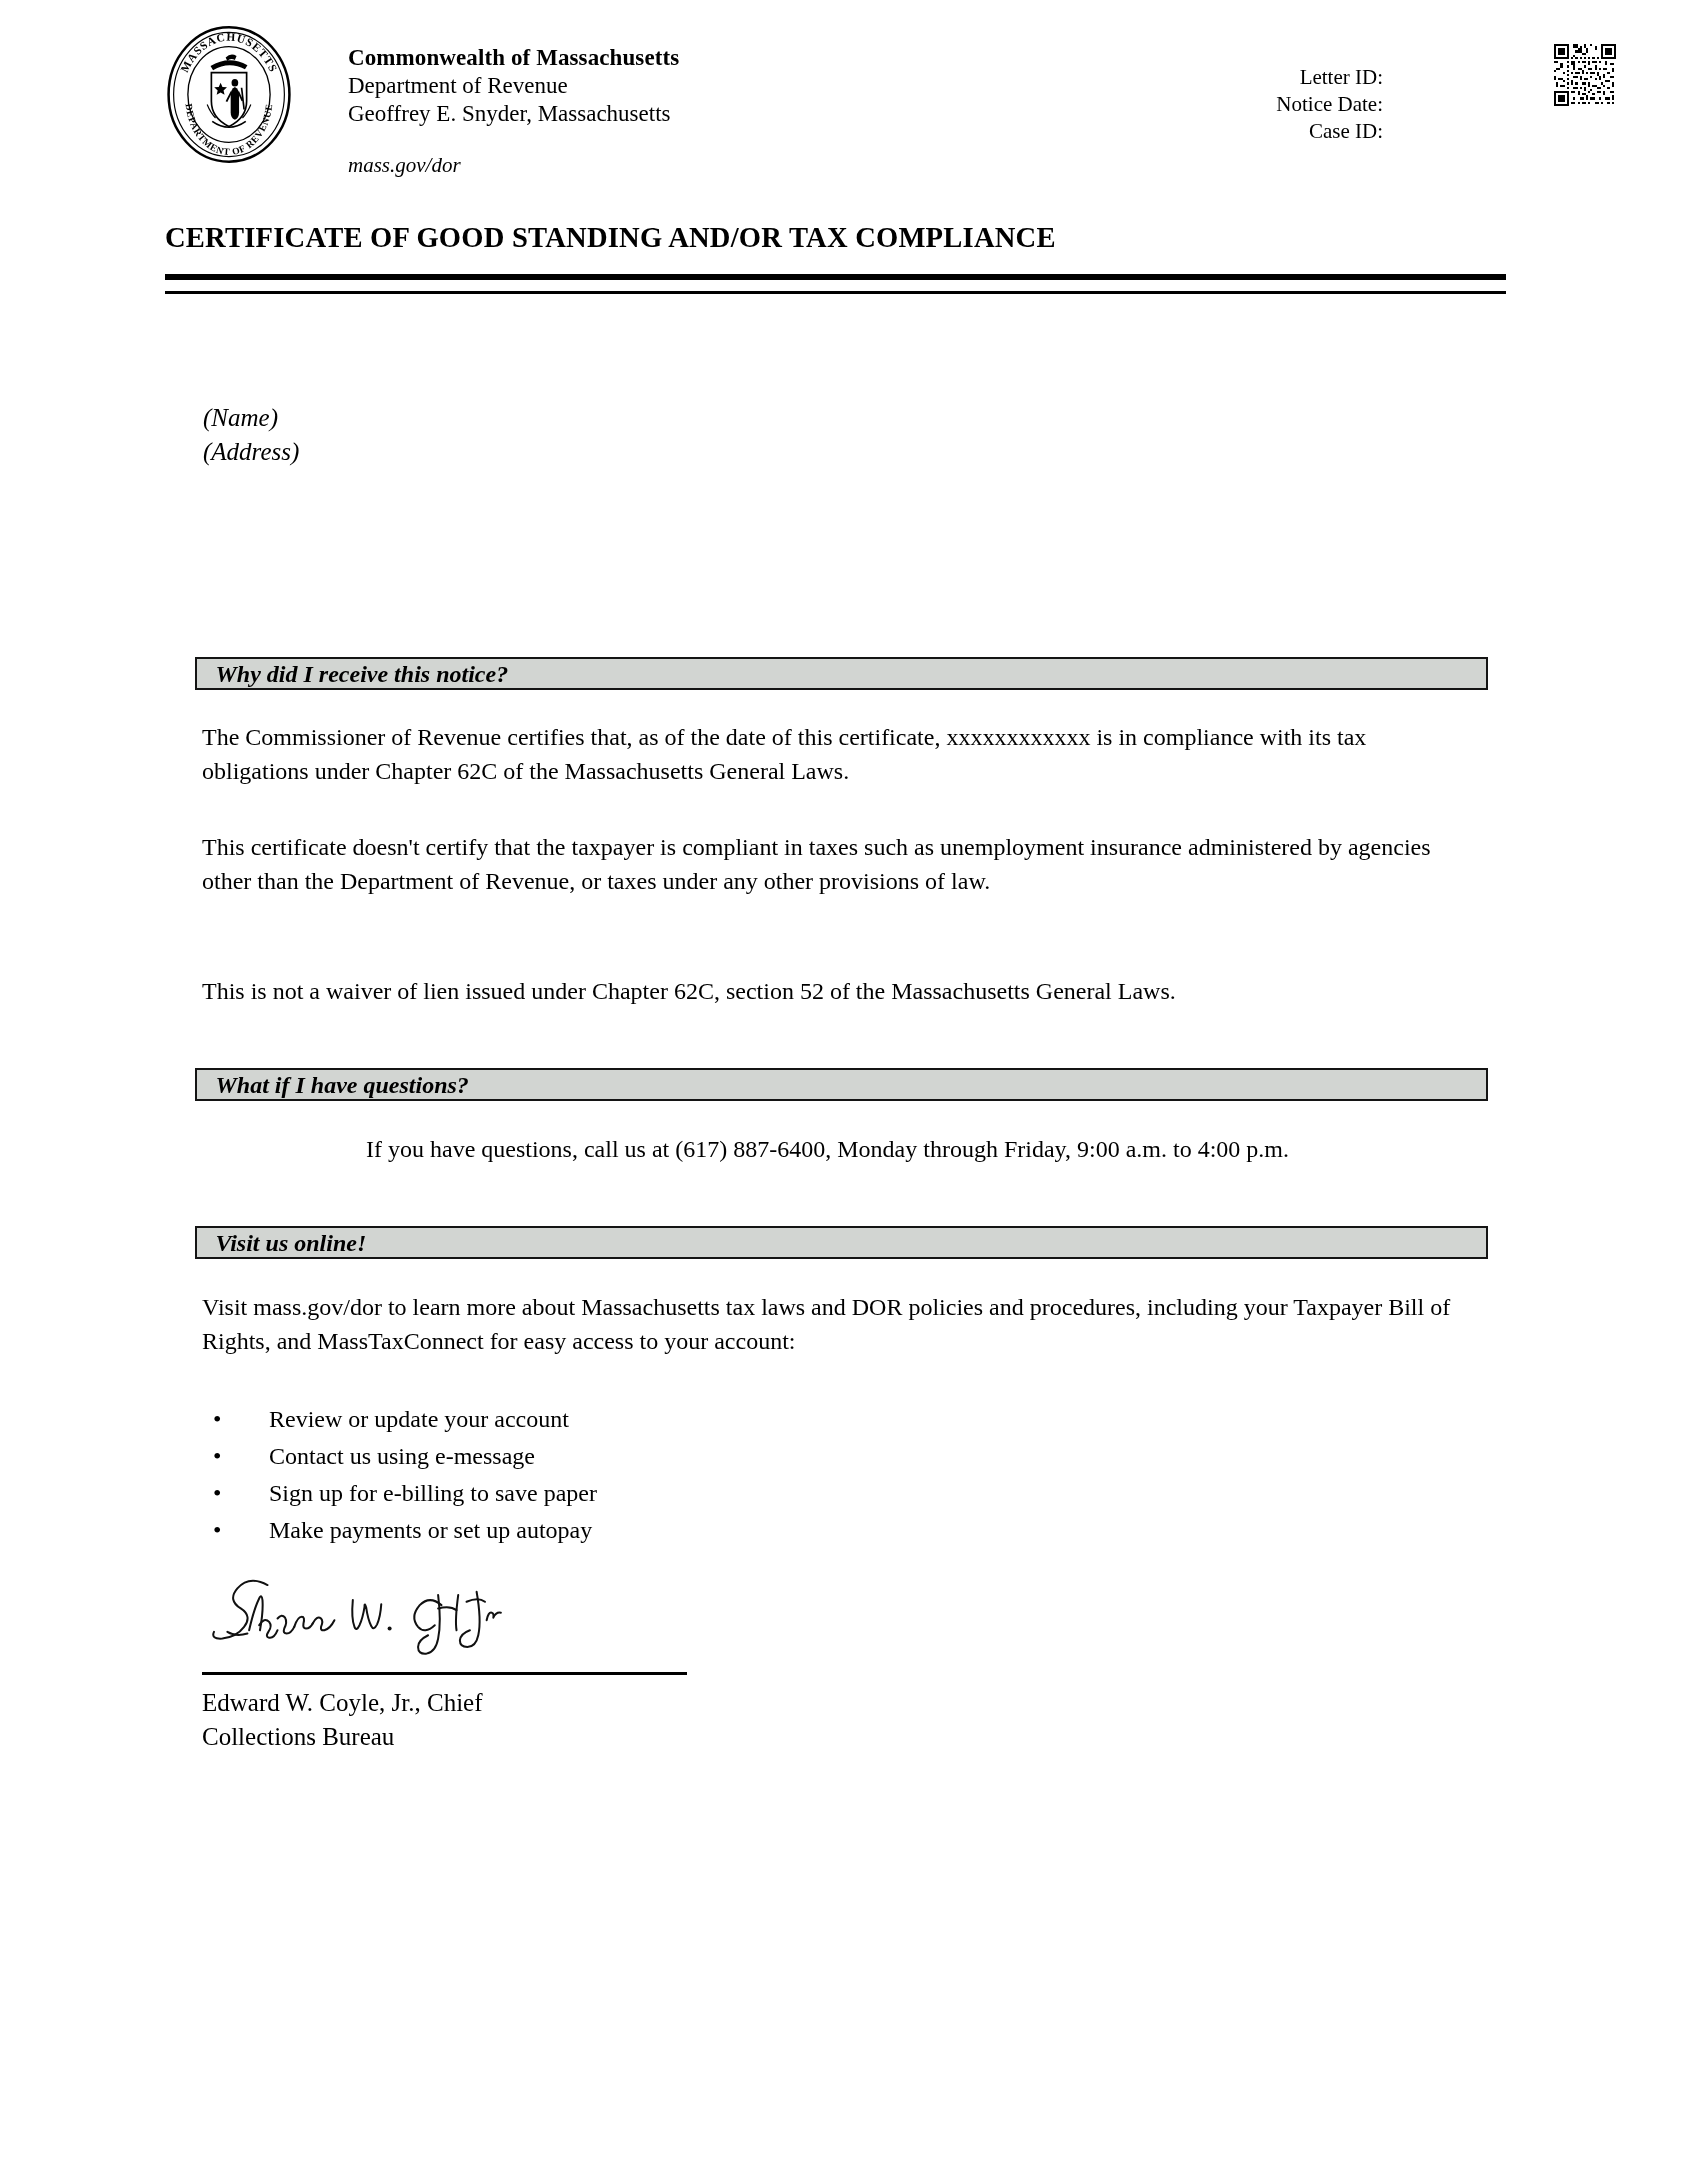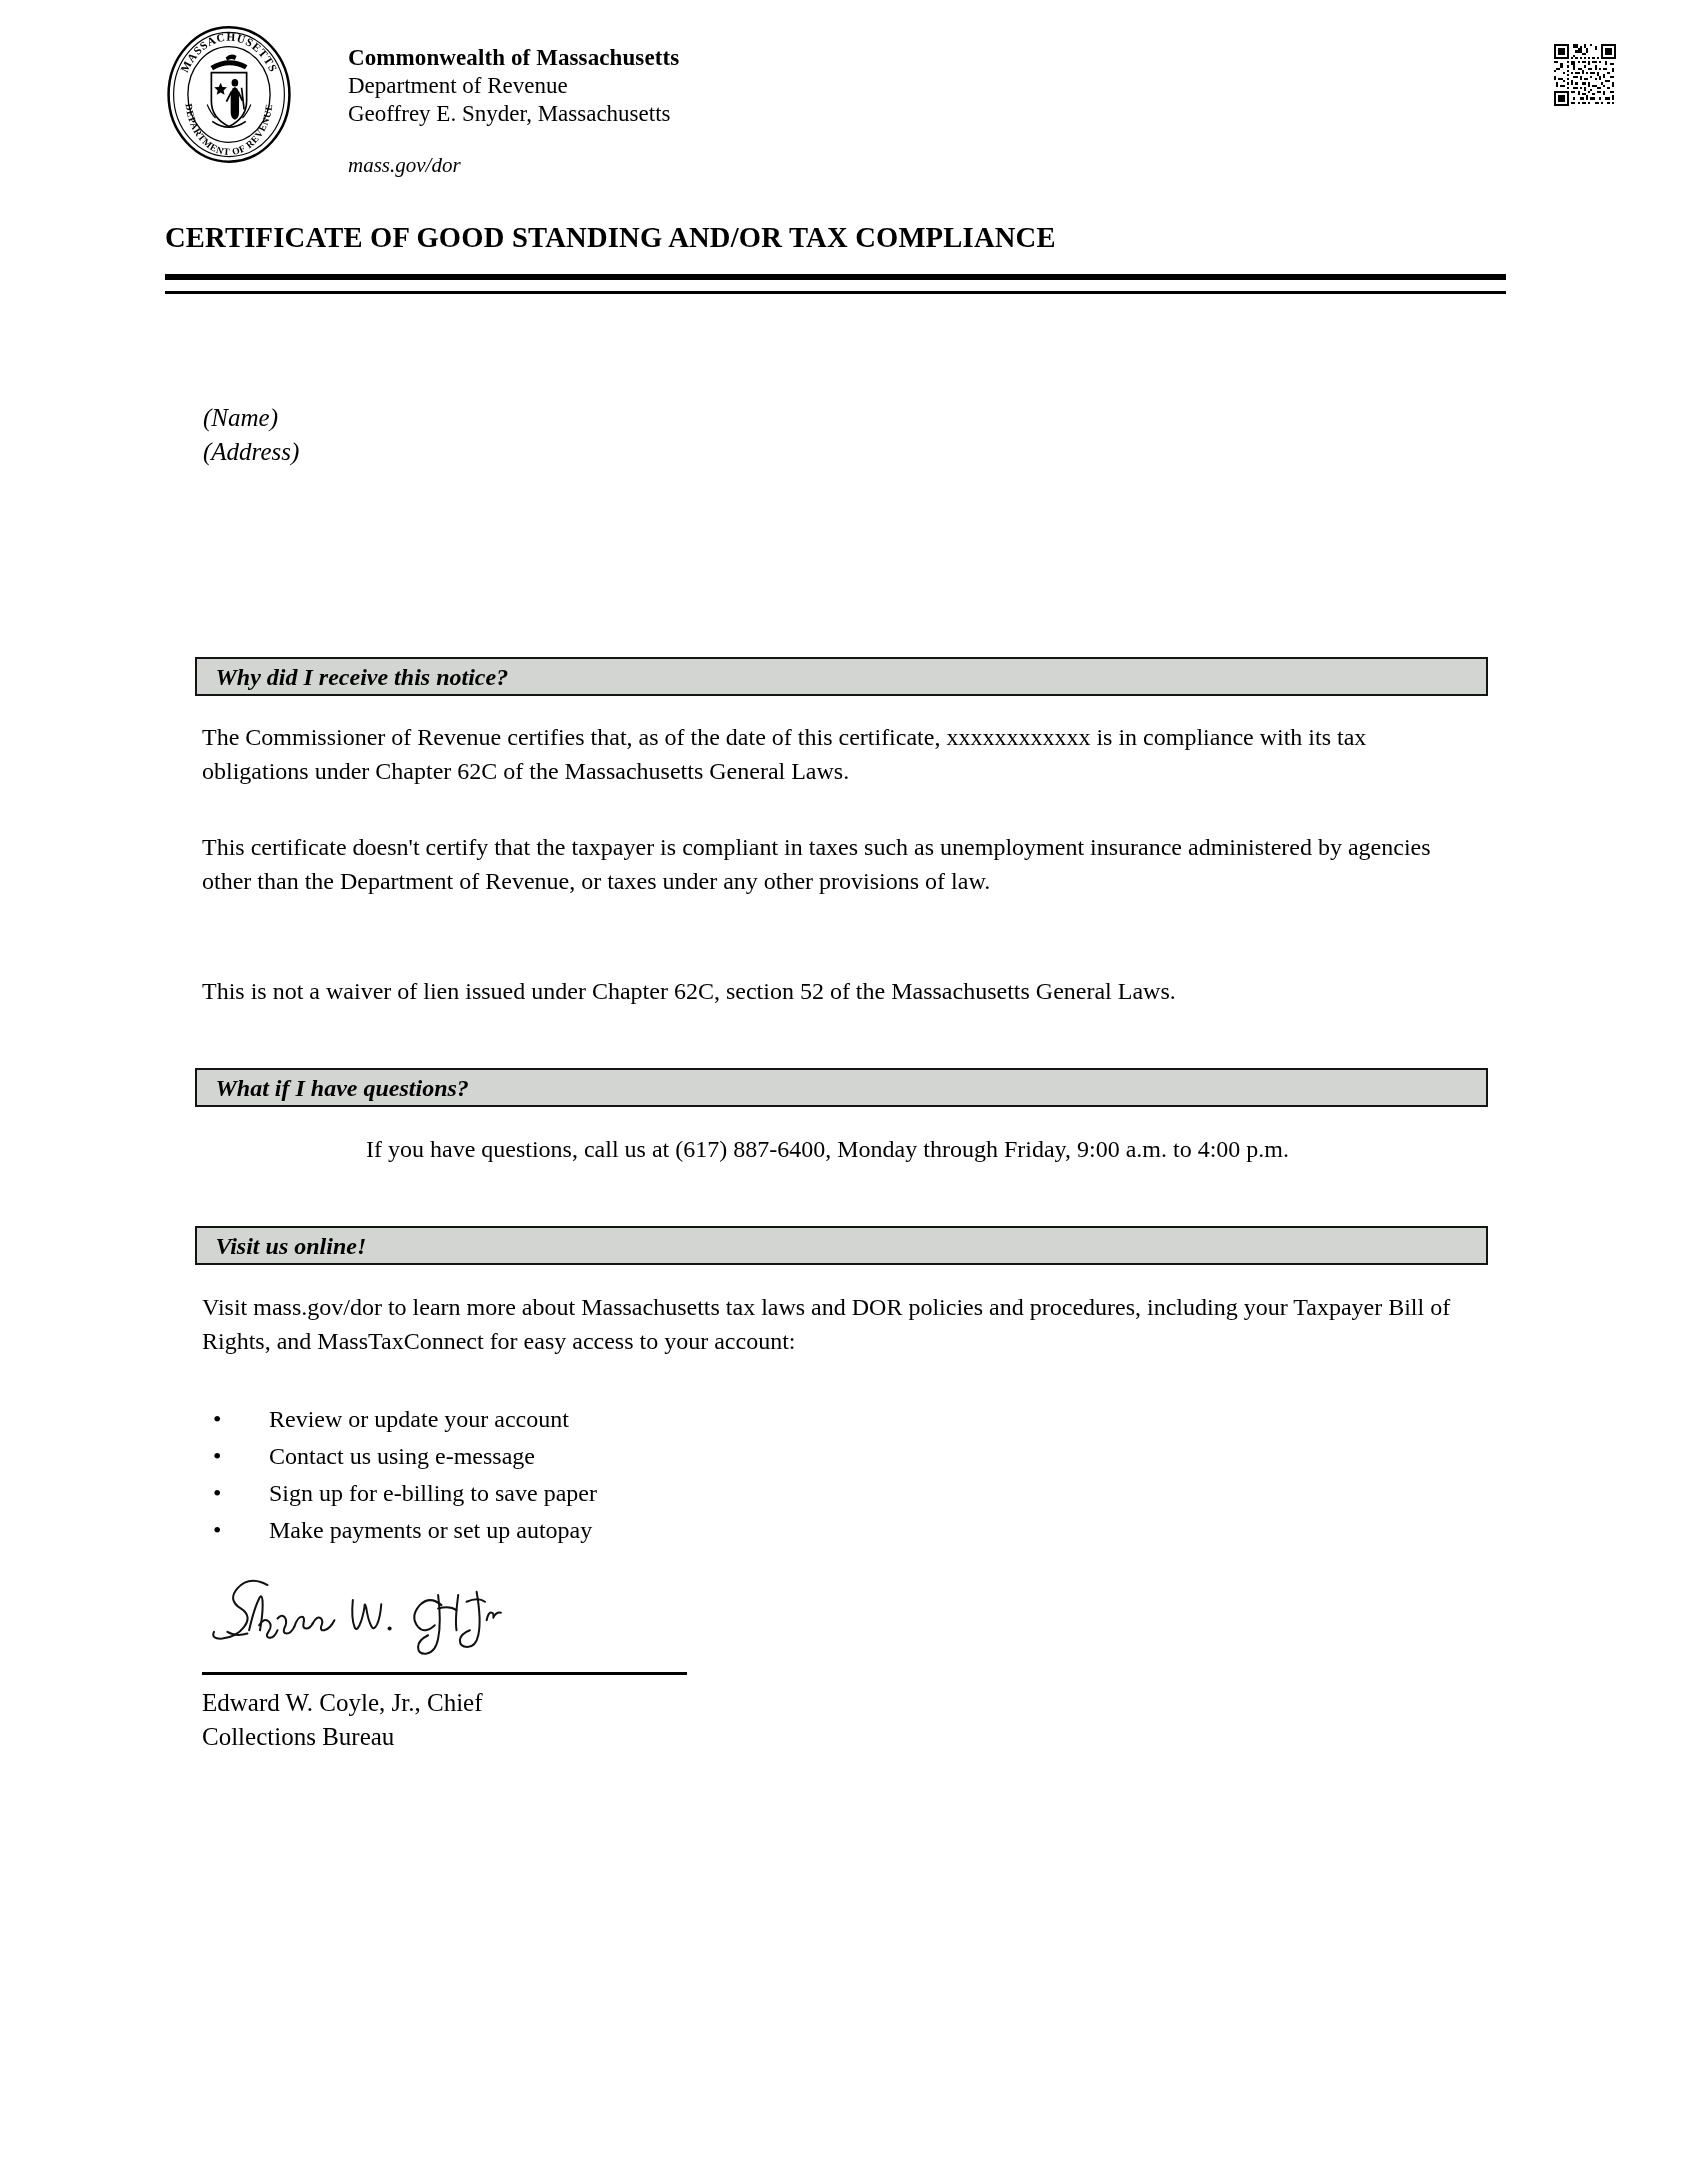--- a/index.html
+++ b/index.html
@@ -117,21 +117,21 @@
     font-size: 25px;
     line-height: 34px;
     font-style: italic;
   }
 
   
   .section-bar {
     position: absolute;
     left: 195px;
     width: 1293px;
-    height: 39px;
+    height: 33px;
     background: #d2d5d2;
     border: 2.5px solid #141414;
     box-sizing: border-box;
   }
   .section-bar span {
     position: absolute;
     left: 18.5px;
     top: 50%;
     transform: translateY(-50%);
     font-size: 24px;
@@ -257,20 +257,34 @@
       </svg>
     </div>
 
     <div class="agency-block">
       <div class="agency-name">Commonwealth of Massachusetts</div>
       <div class="agency-line">Department of Revenue</div>
       <div class="agency-line">Geoffrey E. Snyder, Massachusetts</div>
       <div class="agency-web">mass.gov/dor</div>
     </div>
 
+    <div class="idblock">
+      <div class="idrow">
+        <span>Letter ID:</span>
+        <span class="idval"></span>
+      </div>
+      <div class="idrow">
+        <span>Notice Date:</span>
+        <span class="idval"></span>
+      </div>
+      <div class="idrow">
+        <span>Case ID:</span>
+        <span class="idval"></span>
+      </div>
+    </div>
 
     <div class="qrwrap">
       <svg viewBox="0 0 29 29" width="62" height="62" shape-rendering="crispEdges" aria-hidden="true">
         <rect width="29" height="29" fill="#fff"></rect>
         <g fill="#000">
 
           <rect x="0" y="0" width="7" height="1"></rect>
             <rect x="0" y="6" width="7" height="1"></rect>
           <rect x="0" y="0" width="1" height="7"></rect>
             <rect x="6" y="0" width="1" height="7"></rect>

